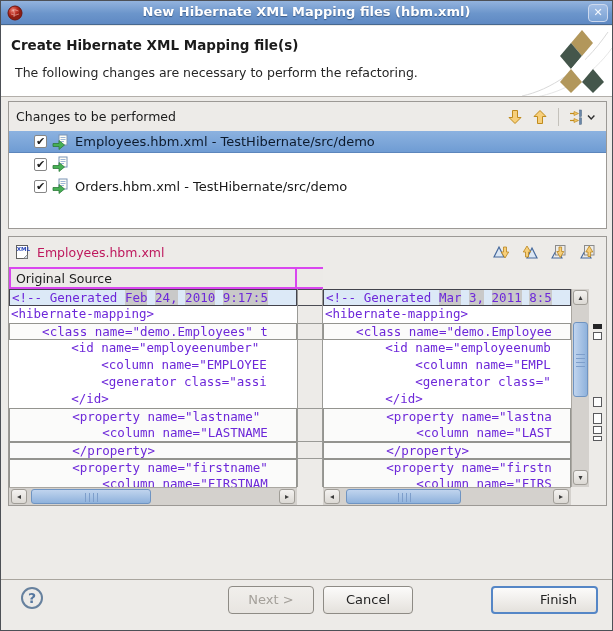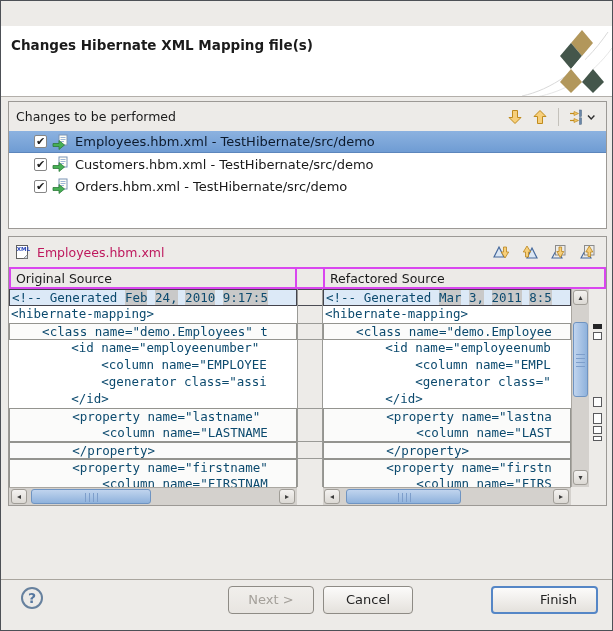--- a/index.html
+++ b/index.html
@@ -46,21 +46,21 @@
   .cmp-toolbar{margin-left:auto;display:flex;align-items:center;gap:9px;}
   .col-hdrs{height:22px;display:flex;}
   .col-hdr{border:2px solid #d946ef;background:#eceae7;font-size:12.5px;color:#1b1b1b;padding:2px 0 0 5px;white-space:nowrap;overflow:hidden;}
   .col-hdr.left{width:288px;}
   .col-hdr.mid{width:26px;border-left:none;border-right:none;}
   .col-hdr.right{flex:1;}
   .cmp-body{display:flex;height:216px;}
   .pane{width:288px;display:flex;flex-direction:column;}
   .pane.rightp{width:248px;}
   .code{height:198px;background:#fff;overflow:hidden;font-family:"DejaVu Sans Mono","Liberation Mono",monospace;
-    font-size:12.5px;white-space:pre;color:#0c4a6e;}
+    font-size:12.5px;white-space:pre;color:#6d28d9;}
   .code-line{height:17px;line-height:16px;padding-left:2px;}
   .box-sel{background:#dce9f7;border:1px solid #43434c;}
   .box-solo{background:#fbfbfa;border:1px solid #94948f;}
   .box-start{background:#fbfbfa;border:1px solid #94948f;border-bottom:none;}
   .box-mid{background:#fbfbfa;border-left:1px solid #94948f;border-right:1px solid #94948f;}
   .box-end{background:#fbfbfa;border:1px solid #94948f;border-top:none;}
   .hl{background:#c9c9c9;}
   .gutter{width:26px;height:198px;position:relative;background:#edebe8;border-left:1px solid #9a9a96;border-right:1px solid #9a9a96;}
   .gline{position:absolute;left:0;right:0;height:1px;background:#9a9a96;}
   .gline.dark{background:#4c4c54;}
@@ -87,23 +87,41 @@
   .btn.disabled{color:#a4a09a;background:linear-gradient(#f1efec,#e8e5e1);}
   .btn.default{border:2px solid #5586c6;line-height:24px;padding-left:28px;}
   .help{position:absolute;left:20px;top:7px;width:22px;height:22px;border:2px solid #67819e;border-radius:50%;
     color:#56779f;font-weight:bold;font-size:14px;text-align:center;line-height:18px;}
 </style>
 </head>
 <body>
 
 <div class="window">
 
+  <div class="titlebar">
+    <span class="app-icon">
+      <svg width="16" height="16" viewBox="0 0 16 16">
+        <defs>
+            <radialGradient id="rg" cx="35%" cy="30%">
+              <stop offset="0%" stop-color="#ea8075"></stop>
+              <stop offset="70%" stop-color="#b5281c"></stop>
+              <stop offset="100%" stop-color="#8d1d13"></stop>
+            </radialGradient>
+          </defs>
+        <circle cx="8" cy="8" r="7" fill="url(#rg)" stroke="#6e150e"></circle>
+        <path d="M4.5 6 q3.5 -2.5 7 0 M4 9 q4 2.5 8 0 M6 4 q2 4 1 8" stroke="#f0c4bd" stroke-width="0.7" fill="none" opacity="0.8"></path>
+      </svg>
+    </span>
+    <span class="title">New Hibernate XML Mapping files (hbm.xml)</span>
+    <span class="close-btn">✕</span>
+  </div>
 
   <div class="header">
-    <div class="hdr-title">Changes Hibernate XML Mapping file(s)</div>
+    <div class="hdr-title">Create Hibernate XML Mapping file(s)</div>
+    <div class="hdr-sub">The following changes are necessary to perform the refactoring.</div>
     <svg class="hdr-deco" viewBox="0 0 96 71">
       <path d="M6 70 C34 64 66 44 92 6" stroke="#d9d9d9" fill="none"></path>
       <path d="M20 71 C48 66 76 50 96 22" stroke="#e6e6e6" fill="none"></path>
     </svg>
     <svg class="logo" viewBox="0 0 60 64">
       <polygon points="36,1 47,14 36,27 25,14" fill="#b2975b"></polygon>
       <polygon points="25,14 36,27 25,40 14,27" fill="#44564b"></polygon>
       <polygon points="36,27 47,40 36,53 25,40" fill="#ffffff"></polygon>
       <polygon points="47,40 58,53 47,64 36,53" fill="#44564b"></polygon>
       <polygon points="25,40 36,53 25,64 14,53" fill="#b2975b"></polygon>
@@ -148,21 +166,20 @@
             </svg></span>
           <span class="row-label">Employees.hbm.xml - TestHibernate/src/demo</span>
         </div>
         <div class="row">
           <span class="checkbox">✔</span>
           <span class="chg-icon"><svg width="16" height="16" viewBox="0 0 16 16">
               <rect x="7" y="1" width="8" height="10" fill="#fffef6" stroke="#7a94b5"></rect>
               <path d="M8.5 3.5h5M8.5 5.5h5M8.5 7.5h3.5" stroke="#9db6d6" stroke-width="1"></path>
               <path d="M1 9.5 L7 9.5 L7 6.5 L12.5 11 L7 15.5 L7 12.5 L1 12.5 Z" fill="#46b054" stroke="#2c7a38" stroke-width="0.8"></path>
             </svg></span>
-          <span class="row-label">Customers.hbm.xml - TestHibernate/src/demo</span>
         </div>
         <div class="row">
           <span class="checkbox">✔</span>
           <span class="chg-icon"><svg width="16" height="16" viewBox="0 0 16 16">
               <rect x="7" y="1" width="8" height="10" fill="#fffef6" stroke="#7a94b5"></rect>
               <path d="M8.5 3.5h5M8.5 5.5h5M8.5 7.5h3.5" stroke="#9db6d6" stroke-width="1"></path>
               <path d="M1 9.5 L7 9.5 L7 6.5 L12.5 11 L7 15.5 L7 12.5 L1 12.5 Z" fill="#46b054" stroke="#2c7a38" stroke-width="0.8"></path>
             </svg></span>
           <span class="row-label">Orders.hbm.xml - TestHibernate/src/demo</span>
         </div>
@@ -205,21 +222,20 @@
             <rect x="5.5" y="2.5" width="9.5" height="9.5" fill="#edecea" stroke="#8b8b8b"></rect>
             <path d="M9 13.5 h2.6 V9 h2.2 L10.3 3 L6.8 9 h2.2 Z" fill="#f7cf7a" stroke="#b9841c" stroke-width="0.8"></path>
           </svg>
         </span>
       </span>
     </div>
 
     <div class="col-hdrs">
       <div class="col-hdr left">Original Source</div>
       <div class="col-hdr mid"></div>
-      <div class="col-hdr right">Refactored Source</div>
     </div>
 
     <div class="cmp-body">
       <div class="pane">
         <div class="code" id="left-code"><div class="code-line box-sel"><span>&lt;!-- Generated </span><span class="hl">Feb</span><span> </span><span class="hl">24,</span><span> </span><span class="hl">2010</span><span> </span><span class="hl">9:17:5</span></div><div class="code-line box-none"><span>&lt;hibernate-mapping&gt;</span></div><div class="code-line box-solo"><span>    &lt;class name="demo.Employees" t</span></div><div class="code-line box-none"><span>        &lt;id name="employeenumber"</span></div><div class="code-line box-none"><span>            &lt;column name="EMPLOYEE</span></div><div class="code-line box-none"><span>            &lt;generator class="assi</span></div><div class="code-line box-none"><span>        &lt;/id&gt;</span></div><div class="code-line box-start"><span>        &lt;property name="lastname"</span></div><div class="code-line box-end"><span>            &lt;column name="LASTNAME</span></div><div class="code-line box-solo"><span>        &lt;/property&gt;</span></div><div class="code-line box-start"><span>        &lt;property name="firstname"</span></div><div class="code-line box-mid"><span>            &lt;column name="FIRSTNAM</span></div></div>
         <div class="hscroll">
           <span class="sbtn" style="left:2px">◂</span>
           <span class="hthumb" style="left:22px;width:120px"></span>
           <span class="sbtn" style="left:270px">▸</span>
         </div>

